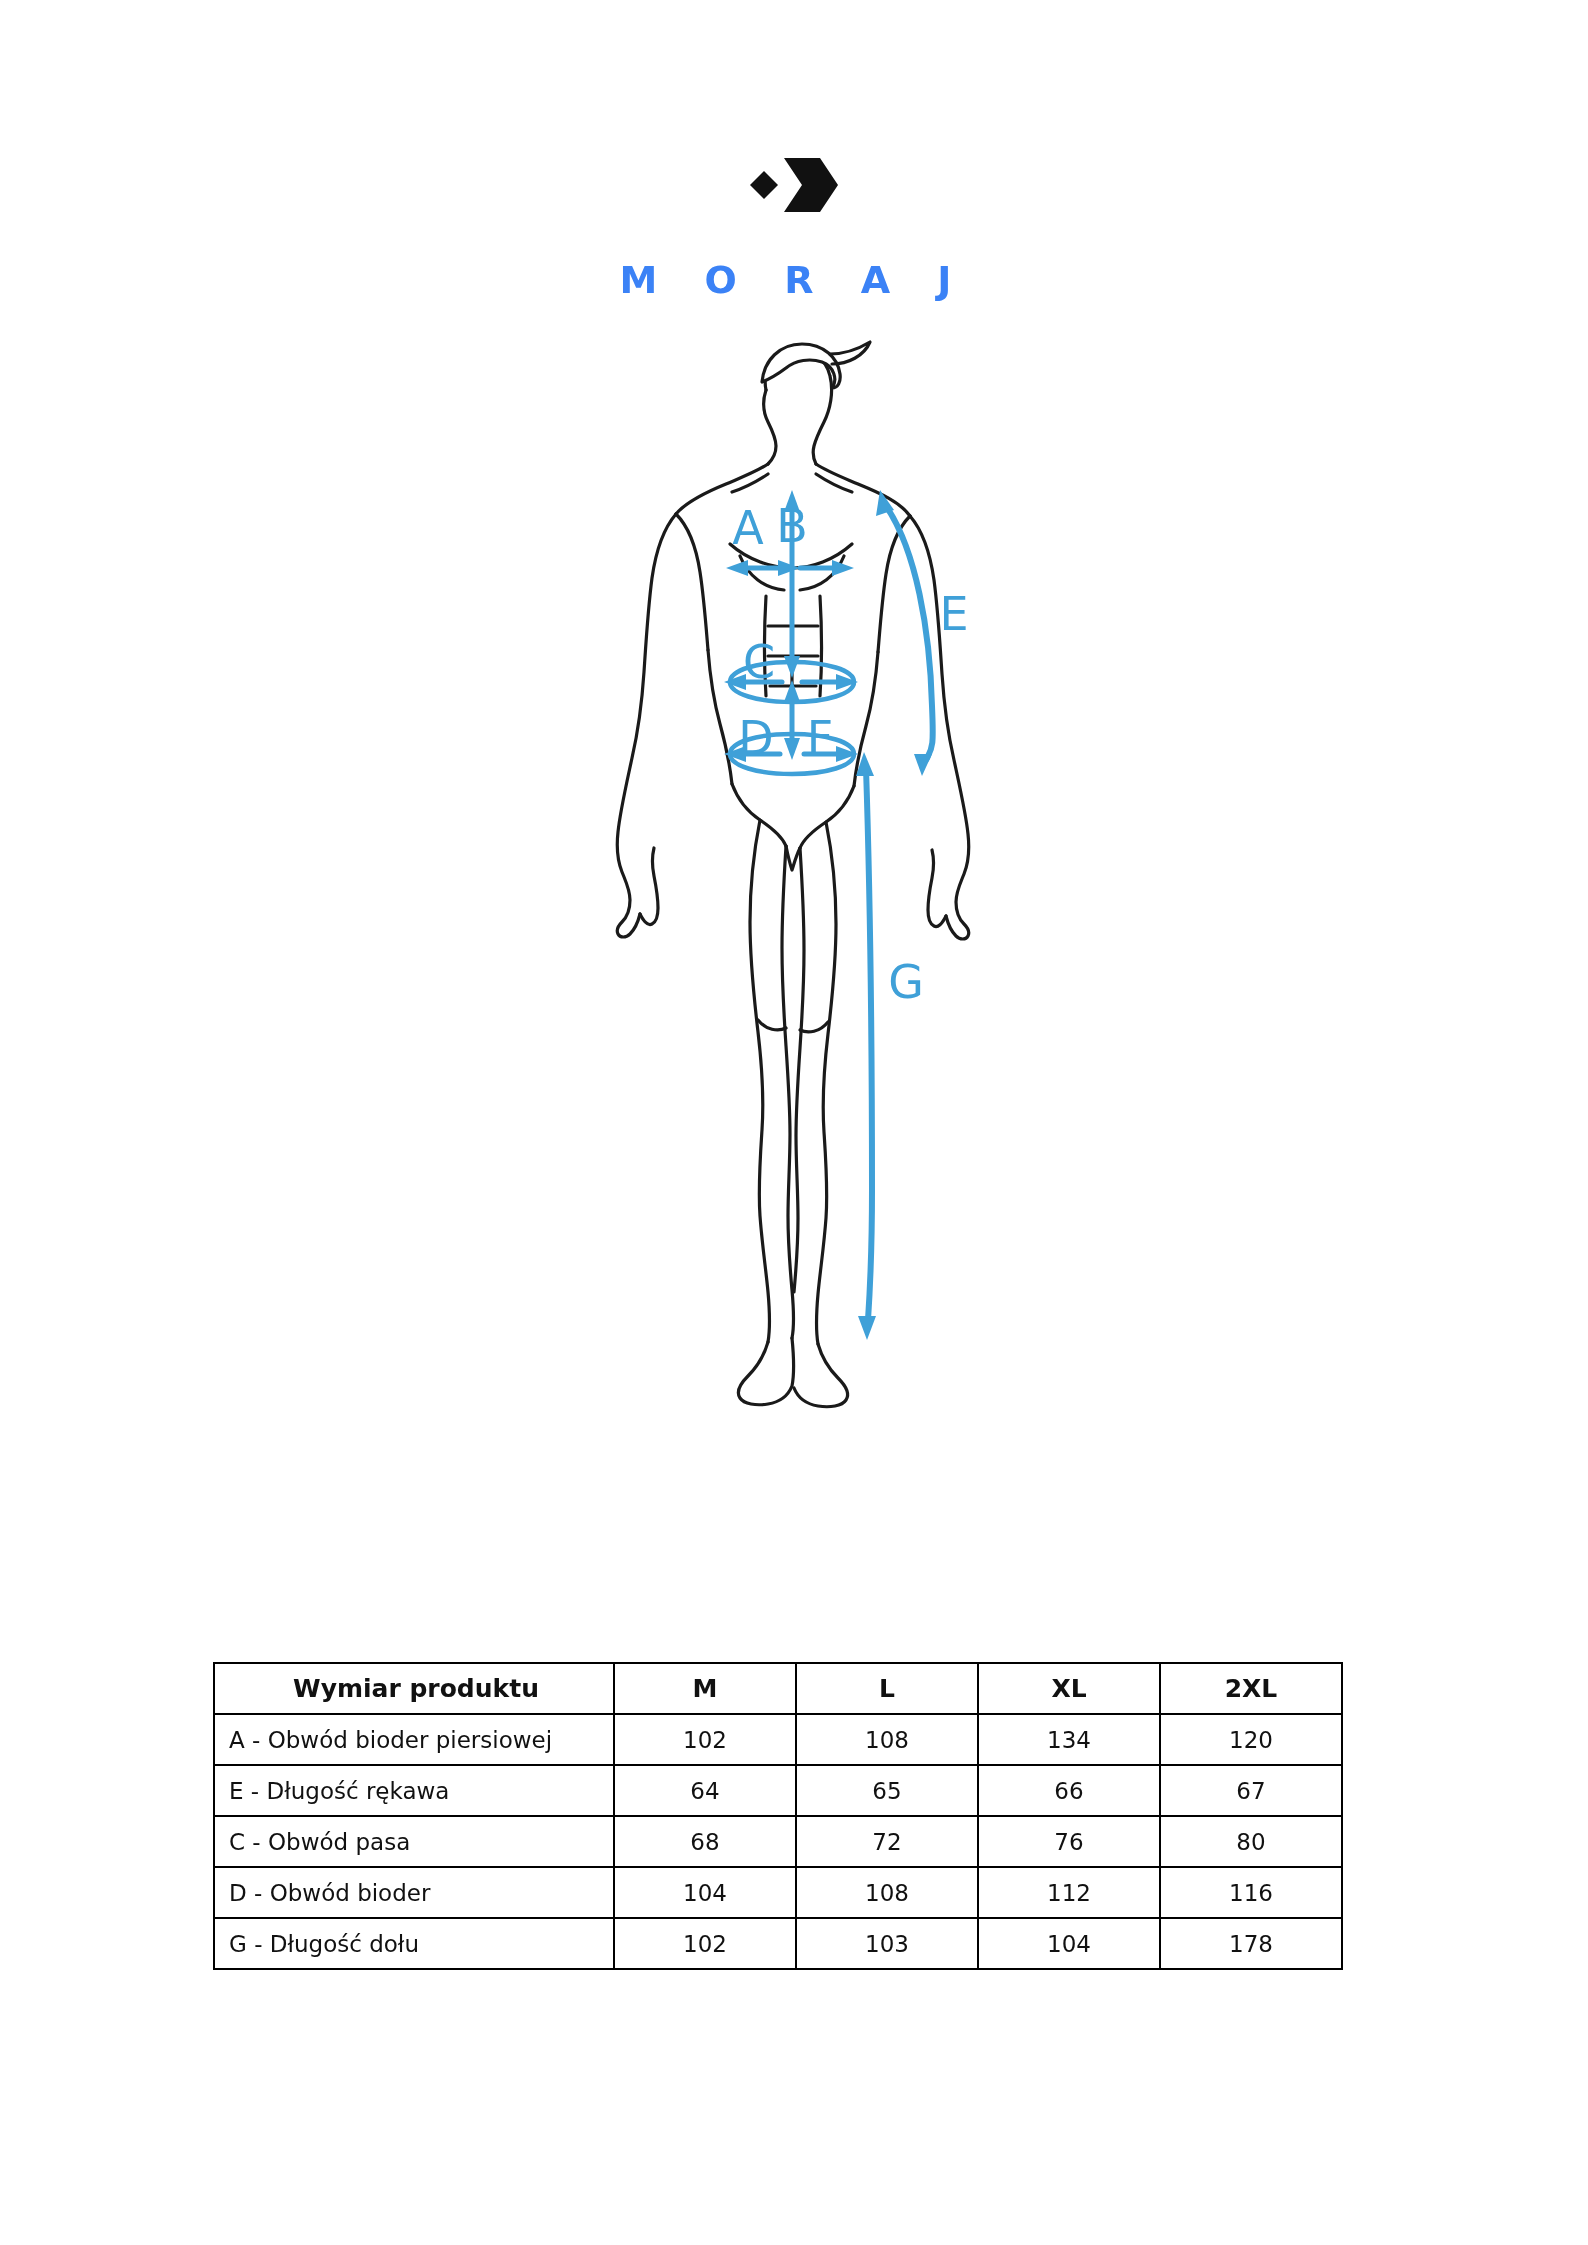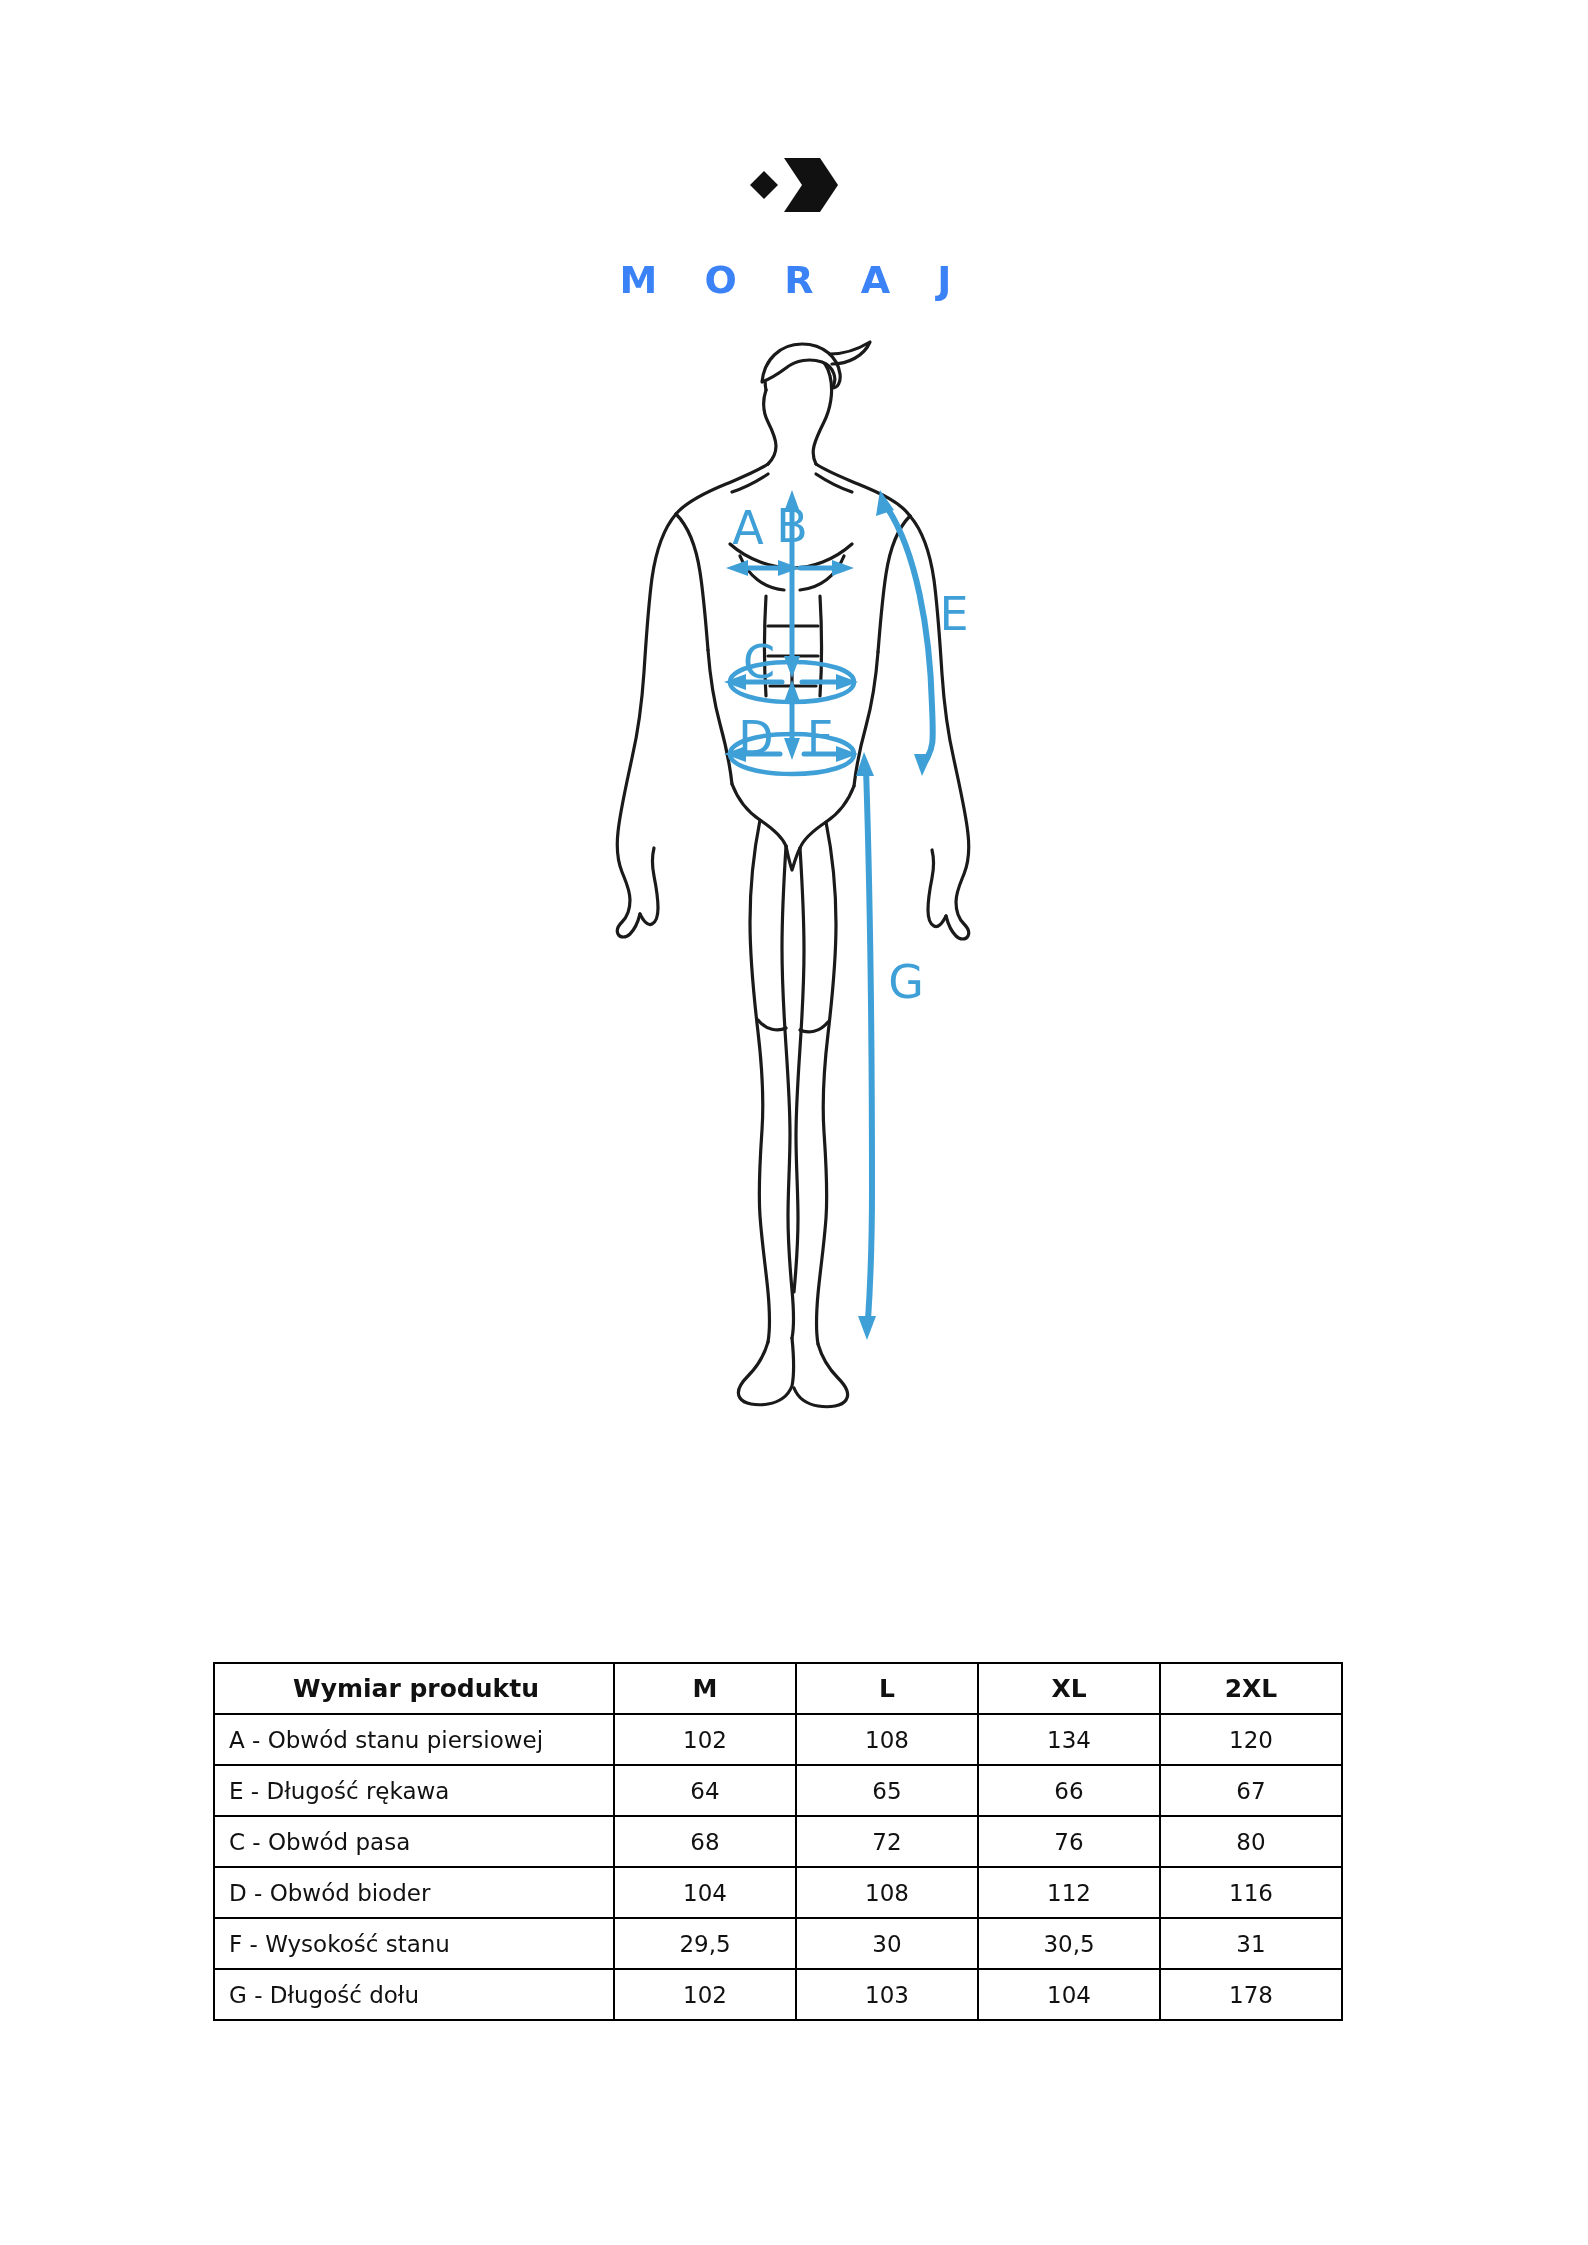--- a/index.html
+++ b/index.html
@@ -245,21 +245,21 @@
       <tr>
         <th class="head-label">Wymiar produktu</th>
         <th>M</th>
         <th>L</th>
         <th>XL</th>
         <th>2XL</th>
       </tr>
     </thead>
     <tbody>
       <tr>
-        <td class="row-label">A - Obwód stanu piersiowej</td>
+        <td class="row-label">A - Obwód bioder piersiowej</td>
         <td>102</td>
         <td>108</td>
         <td>134</td>
         <td>120</td>
       </tr>
       <tr>
         <td class="row-label">E - Długość rękawa</td>
         <td>64</td>
         <td>65</td>
         <td>66</td>
@@ -273,27 +273,20 @@
         <td>80</td>
       </tr>
       <tr>
         <td class="row-label">D - Obwód bioder</td>
         <td>104</td>
         <td>108</td>
         <td>112</td>
         <td>116</td>
       </tr>
       <tr>
-        <td class="row-label">F - Wysokość stanu</td>
-        <td>29,5</td>
-        <td>30</td>
-        <td>30,5</td>
-        <td>31</td>
-      </tr>
-      <tr>
         <td class="row-label">G - Długość dołu</td>
         <td>102</td>
         <td>103</td>
         <td>104</td>
         <td>178</td>
       </tr>
     </tbody>
   </table>
 </div>
 

